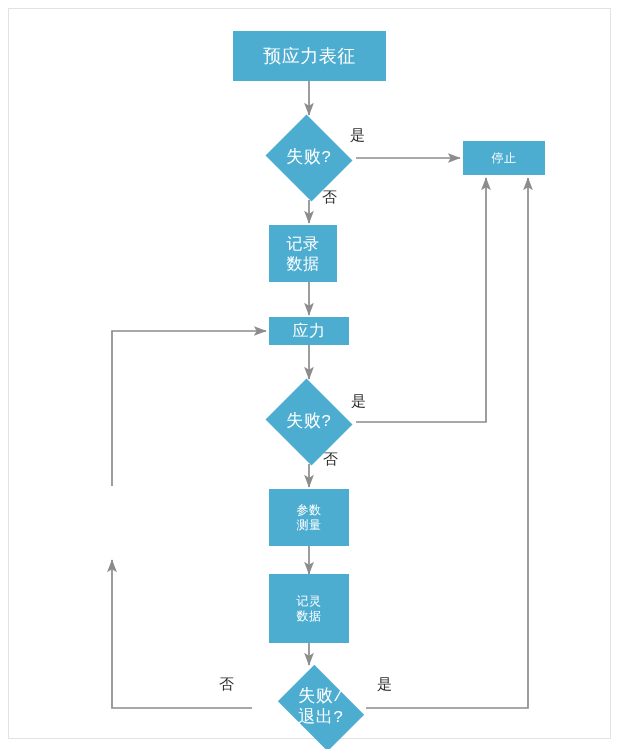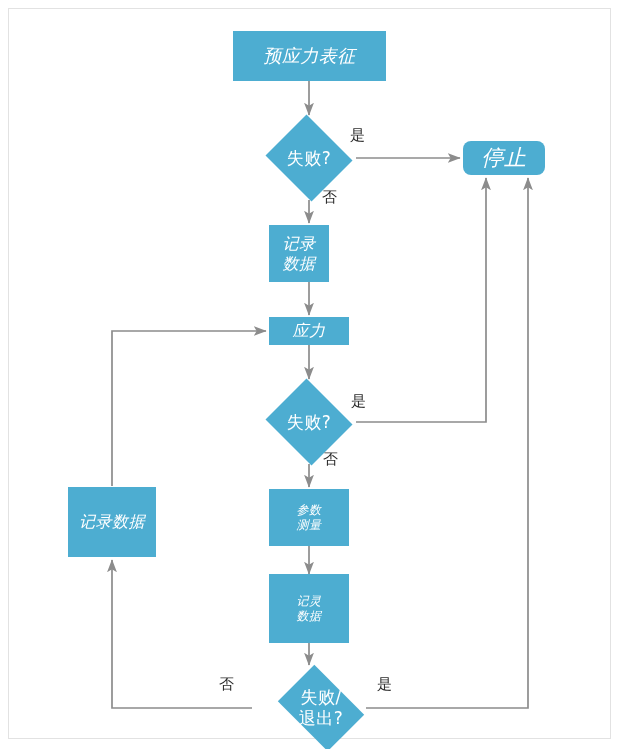--- a/index.html
+++ b/index.html
@@ -41,38 +41,38 @@
     align-items: center;
     justify-content: center;
     color: #ffffff;
     text-align: center;
     line-height: 1.22;
     letter-spacing: 0.5px;
     z-index: 3;
   }
   .node-process {
     background: #4dadd1;
-    font-style: italic;
   }
   .node-decision {
     background: transparent;
   }
   .diamond-shape {
     position: absolute;
     left: 0;
     top: 0;
     width: 100%;
     height: 100%;
     background: #4dadd1;
     transform: rotate(45deg) scale(0.7071);
     transform-origin: center center;
   }
   .node-decision .node-text {
     position: relative;
     z-index: 2;
+    font-family: Liberation Mono, monospace;
   }
   .node-text {
     white-space: pre-line;
   }
   .edge-label {
     position: absolute;
     color: #2b2b2b;
     font-size: 15px;
     line-height: 1;
     z-index: 4;
@@ -122,41 +122,38 @@
 
   <div class="node node-process" style="left:233px; top:31px; width:153px; height:50px; font-size:18px;">
     <span class="node-text">预应力表征</span>
   </div>
 
   <div class="node node-decision" style="left:263px; top:117px; width:92px; height:82px; font-size:17px;">
     <span class="diamond-shape"></span>
     <span class="node-text">失败?</span>
   </div>
 
-  <div class="node node-process" style="left:463px; top:141px; width:82px; height:34px; font-size:22px;border-radius:8px;">
+  <div class="node node-process" style="left:463px; top:141px; width:82px; height:34px; font-size:12px;">
     <span class="node-text">停止</span>
   </div>
 
-  <div class="node node-process" style="left:269px; top:225px; width:60px; height:57px; font-size:16px;">
+  <div class="node node-process" style="left:269px; top:225px; width:68px; height:57px; font-size:16px;">
     <span class="node-text">记录
 数据</span>
   </div>
 
   <div class="node node-process" style="left:269px; top:317px; width:80px; height:28px; font-size:16px;text-align:right;">
     <span class="node-text">应力</span>
   </div>
 
   <div class="node node-decision" style="left:263px; top:381px; width:92px; height:82px; font-size:17px;">
     <span class="diamond-shape"></span>
     <span class="node-text">失败?</span>
   </div>
 
-  <div class="node node-process" style="left:68px; top:487px; width:88px; height:70px; font-size:16px;">
-    <span class="node-text">记录数据</span>
-  </div>
 
   <div class="node node-process" style="left:269px; top:489px; width:80px; height:57px; font-size:12px;">
     <span class="node-text">参数
 测量</span>
   </div>
 
   <div class="node node-process" style="left:269px; top:574px; width:80px; height:69px; font-size:12px;">
     <span class="node-text">记灵
 数据</span>
   </div>

